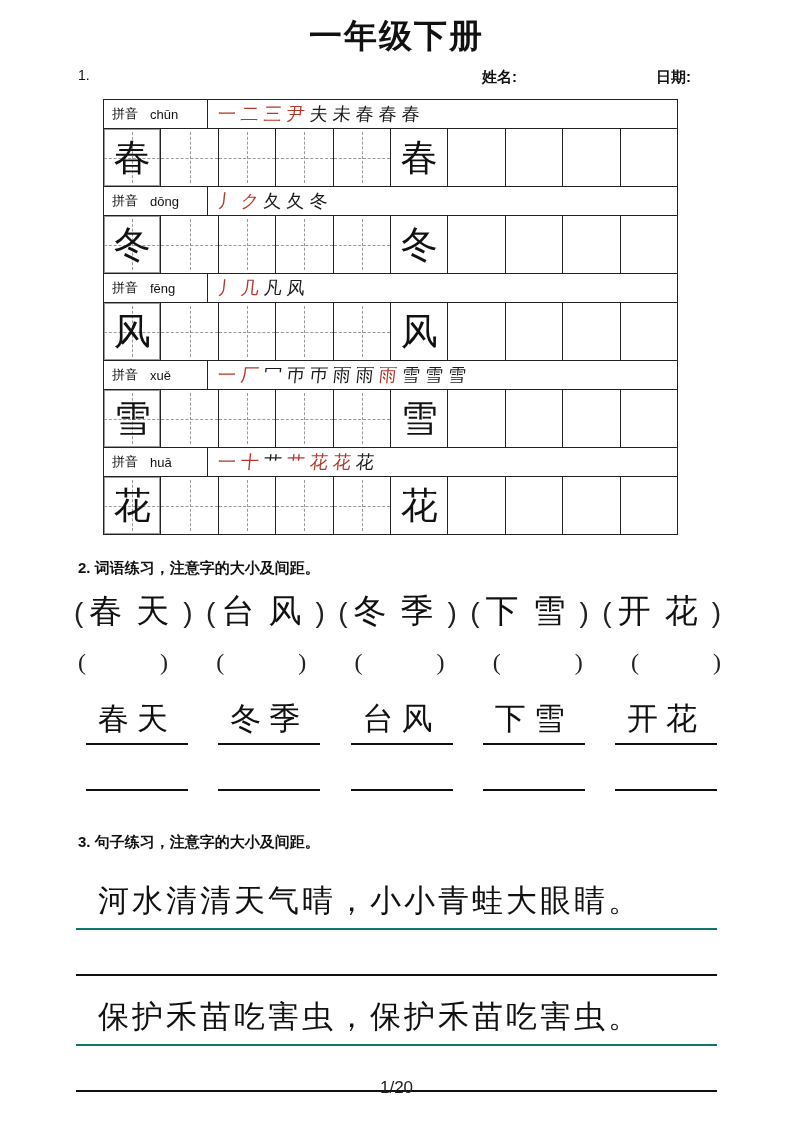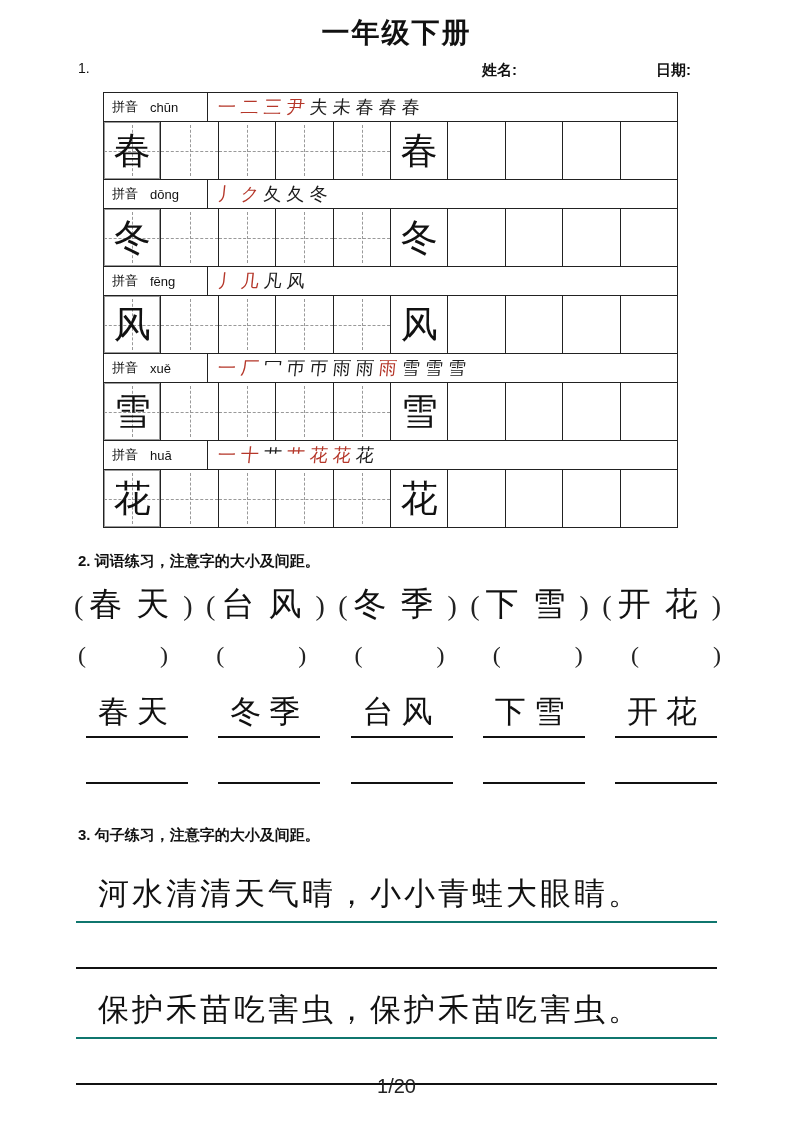--- a/index.html
+++ b/index.html
@@ -8,21 +8,21 @@
     width:793px;height:1122px;
     background:#ffffff;
     font-family:"Liberation Sans",sans-serif;
     color:#111;
     overflow:hidden;
   }
   
   .title{
     padding-top:14px;
     text-align:center;
-    font-size:28px;
+    font-size:33px;
     font-weight:bold;
     letter-spacing:2px;
   }
   
   .s1-header{position:relative;height:24px;margin-top:8px;font-size:15px;font-weight:bold;}
   .s1-num{position:absolute;left:78px;top:0;font-weight:normal;font-size:14px;}
   .s1-label{position:absolute;left:106px;top:1px;}
   .name-label{position:absolute;left:482px;top:1px;}
   .date-label{position:absolute;left:608px;top:1px;margin-left:48px;}
   
@@ -78,21 +78,21 @@
     font-size:37px;line-height:1;
   }
   
   .sec-heading{margin-left:78px;font-size:15px;font-weight:600;}
   .s2-heading{margin-top:24px;}
   .s3-heading{margin-top:42px;}
   
   .paren-row{
     display:flex;justify-content:space-between;
     margin:12px 72px 0 74px;
-    font-family:Liberation Serif, serif;
+    font-family:Liberation Sans, sans-serif;
   }
   .paren-item{font-size:33px;line-height:1.3;}
   .paren-item .paren{font-size:28px;color:#222;}
   .paren-item .word{letter-spacing:14px;margin-left:6px;}
   .blank-paren-row{
     display:flex;justify-content:space-between;
     margin:16px 72px 0 78px;
     font-family:"Liberation Serif",serif;
     font-size:24px;color:#222;
   }
@@ -121,21 +121,21 @@
     padding:12px 0 6px 22px;
     border-bottom:2px solid #0f766e;
     font-family:Liberation Mono, monospace;
     font-size:31px;letter-spacing:3px;
     white-space:nowrap;
   }
   .blank-rule{margin:44px 76px 0;border-bottom:2px solid #111;height:0;}
   
   .page-number{
     position:absolute;bottom:24px;left:0;right:0;
-    text-align:center;font-size:20px;color:#222;
+    text-align:center;font-size:17px;color:#222;
   }
 </style>
 </head>
 <body>
 
 <div class="page">
 
   <div class="title">一年级下册</div>
 
   <div class="s1-header">

